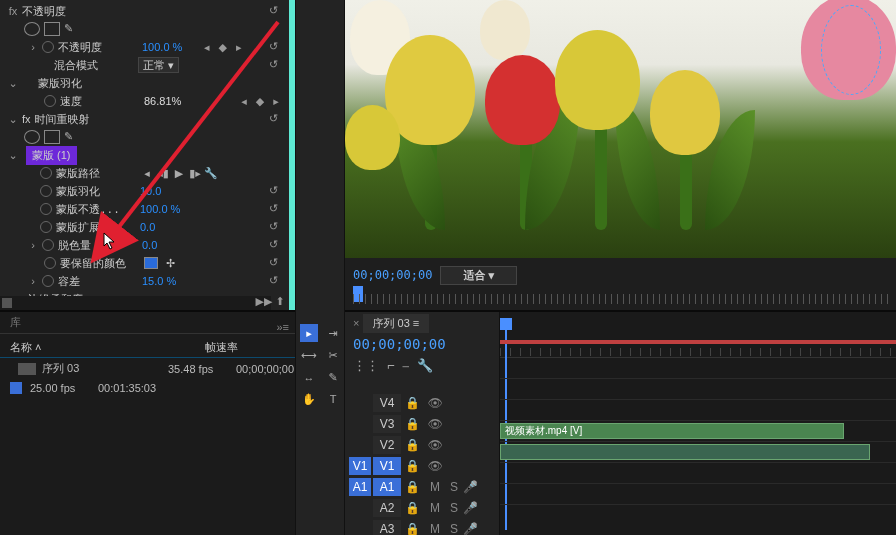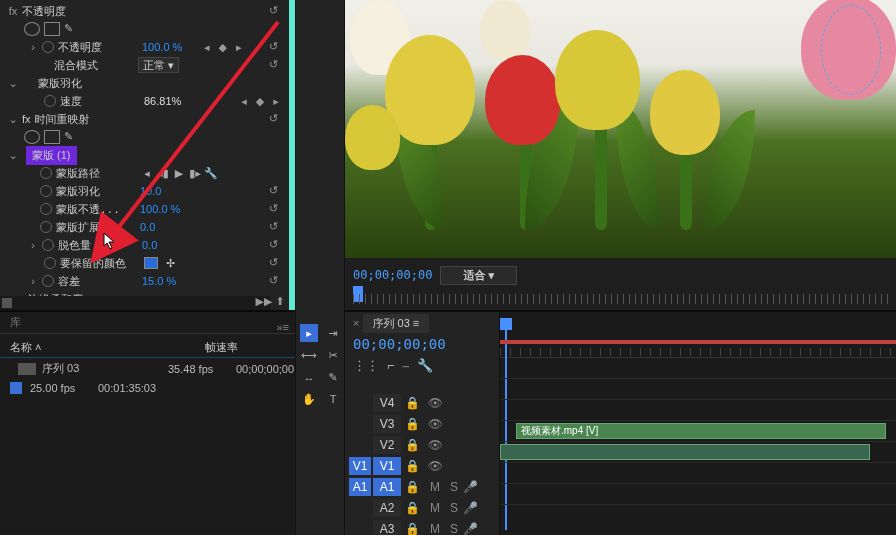--- a/index.html
+++ b/index.html
@@ -403,21 +403,21 @@
       <div class="tl-ruler">
         <div class="tl-scrubber"></div>
         <div class="tl-work-area"></div>
         <div class="tl-ticks"></div>
       </div>
       <div class="tl-tracks">
         <div class="tl-track"></div>
         <div class="tl-track"></div>
         <div class="tl-track"></div>
         <div class="tl-track">
-            <div class="clip" style="left:16px;width:370px"><span>视频素材.mp4 [V]</span></div>
+            <div class="clip" style="left:0;width:344px"><span>视频素材.mp4 [V]</span></div>
           </div>
         <div class="tl-track">
             <div class="clip audio" style="left:0;width:370px"></div>
           </div>
         <div class="tl-track"></div>
         <div class="tl-track"></div>
       </div>
     </div>
   </div>
 </div>

